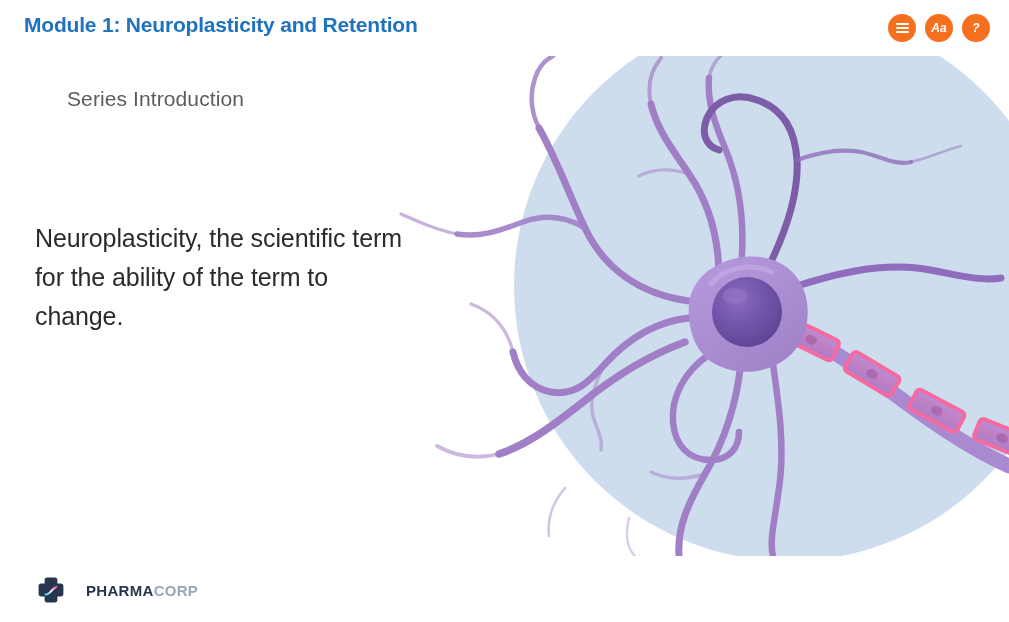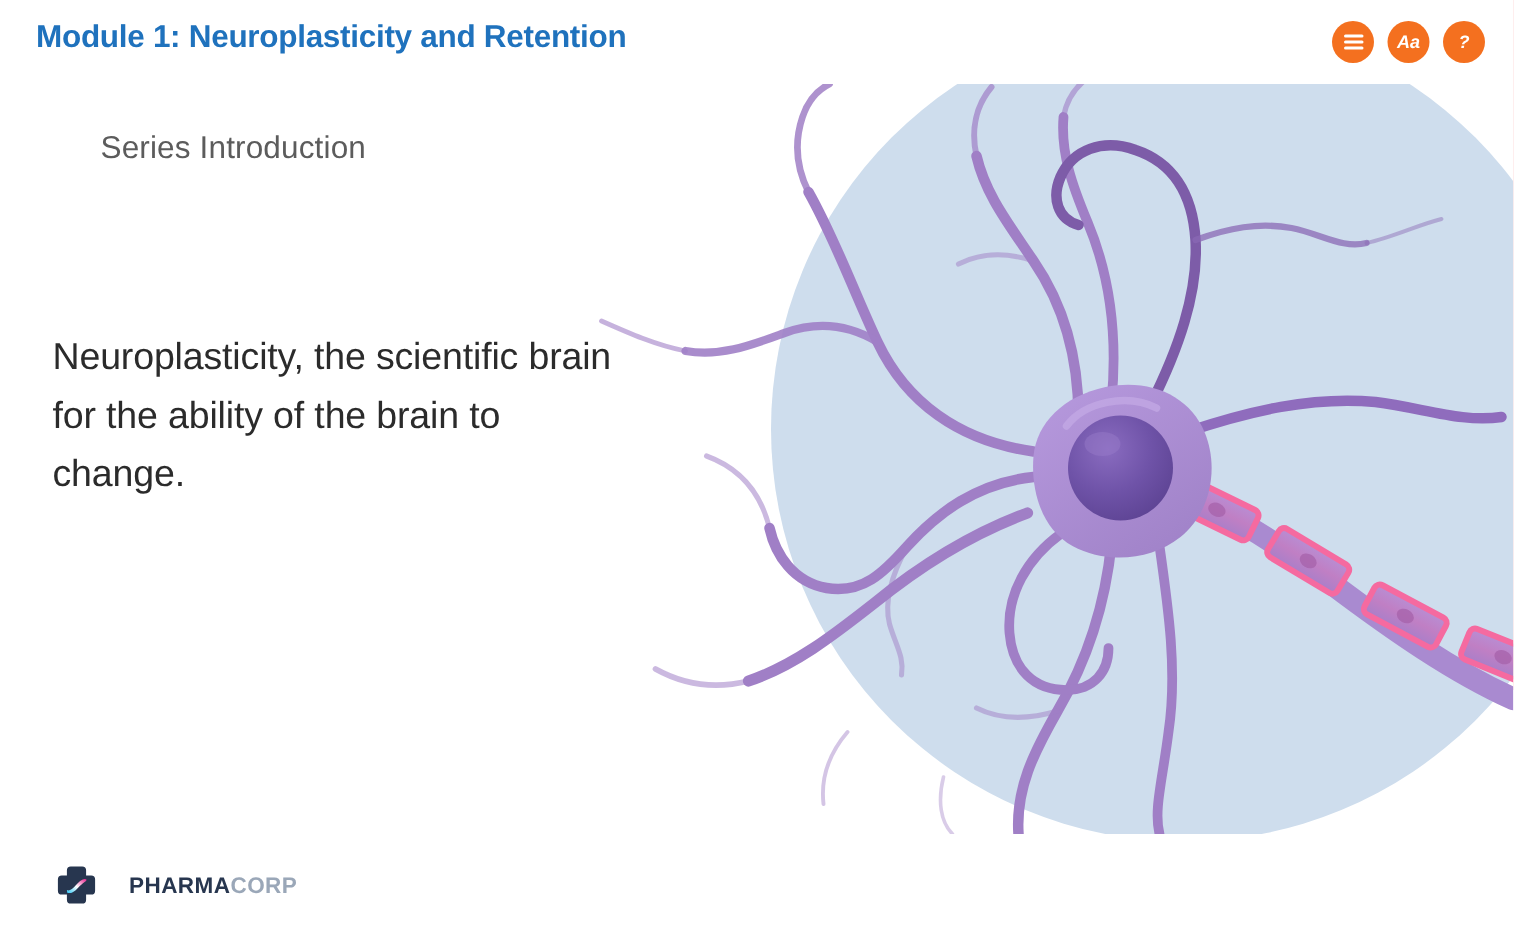--- a/index.html
+++ b/index.html
@@ -216,21 +216,21 @@
                    C306,297 298,272 300,248 Z" fill="url(#gSoma)"></path>
           <path d="M322,228 C334,212 362,206 382,216" fill="none" stroke="#c2a8e4" stroke-width="5" stroke-linecap="round" opacity=".8"></path>
 
           <circle cx="358" cy="256" r="35" fill="url(#gNuc)"></circle>
           <ellipse cx="346" cy="240" rx="12" ry="8" fill="#9a7cc9" opacity=".45"></ellipse>
         </g>
       </svg>
     </div>
 
     <div id="subtitle">Series Introduction</div>
-    <div id="body-text">Neuroplasticity, the scientific brain for the ability of the brain to change.</div>
+    <div id="body-text">Neuroplasticity, the scientific term for the ability of the term to change.</div>
   </div>
 
   <div id="footer">
 
     <div id="logo">
       <svg width="26" height="26" viewBox="0 0 26 26">
         <defs>
           <linearGradient id="gSw" x1="0%" y1="100%" x2="100%" y2="0%">
             <stop offset="0%" stop-color="#29c5f6"></stop>
             <stop offset="48%" stop-color="#ffffff"></stop>

